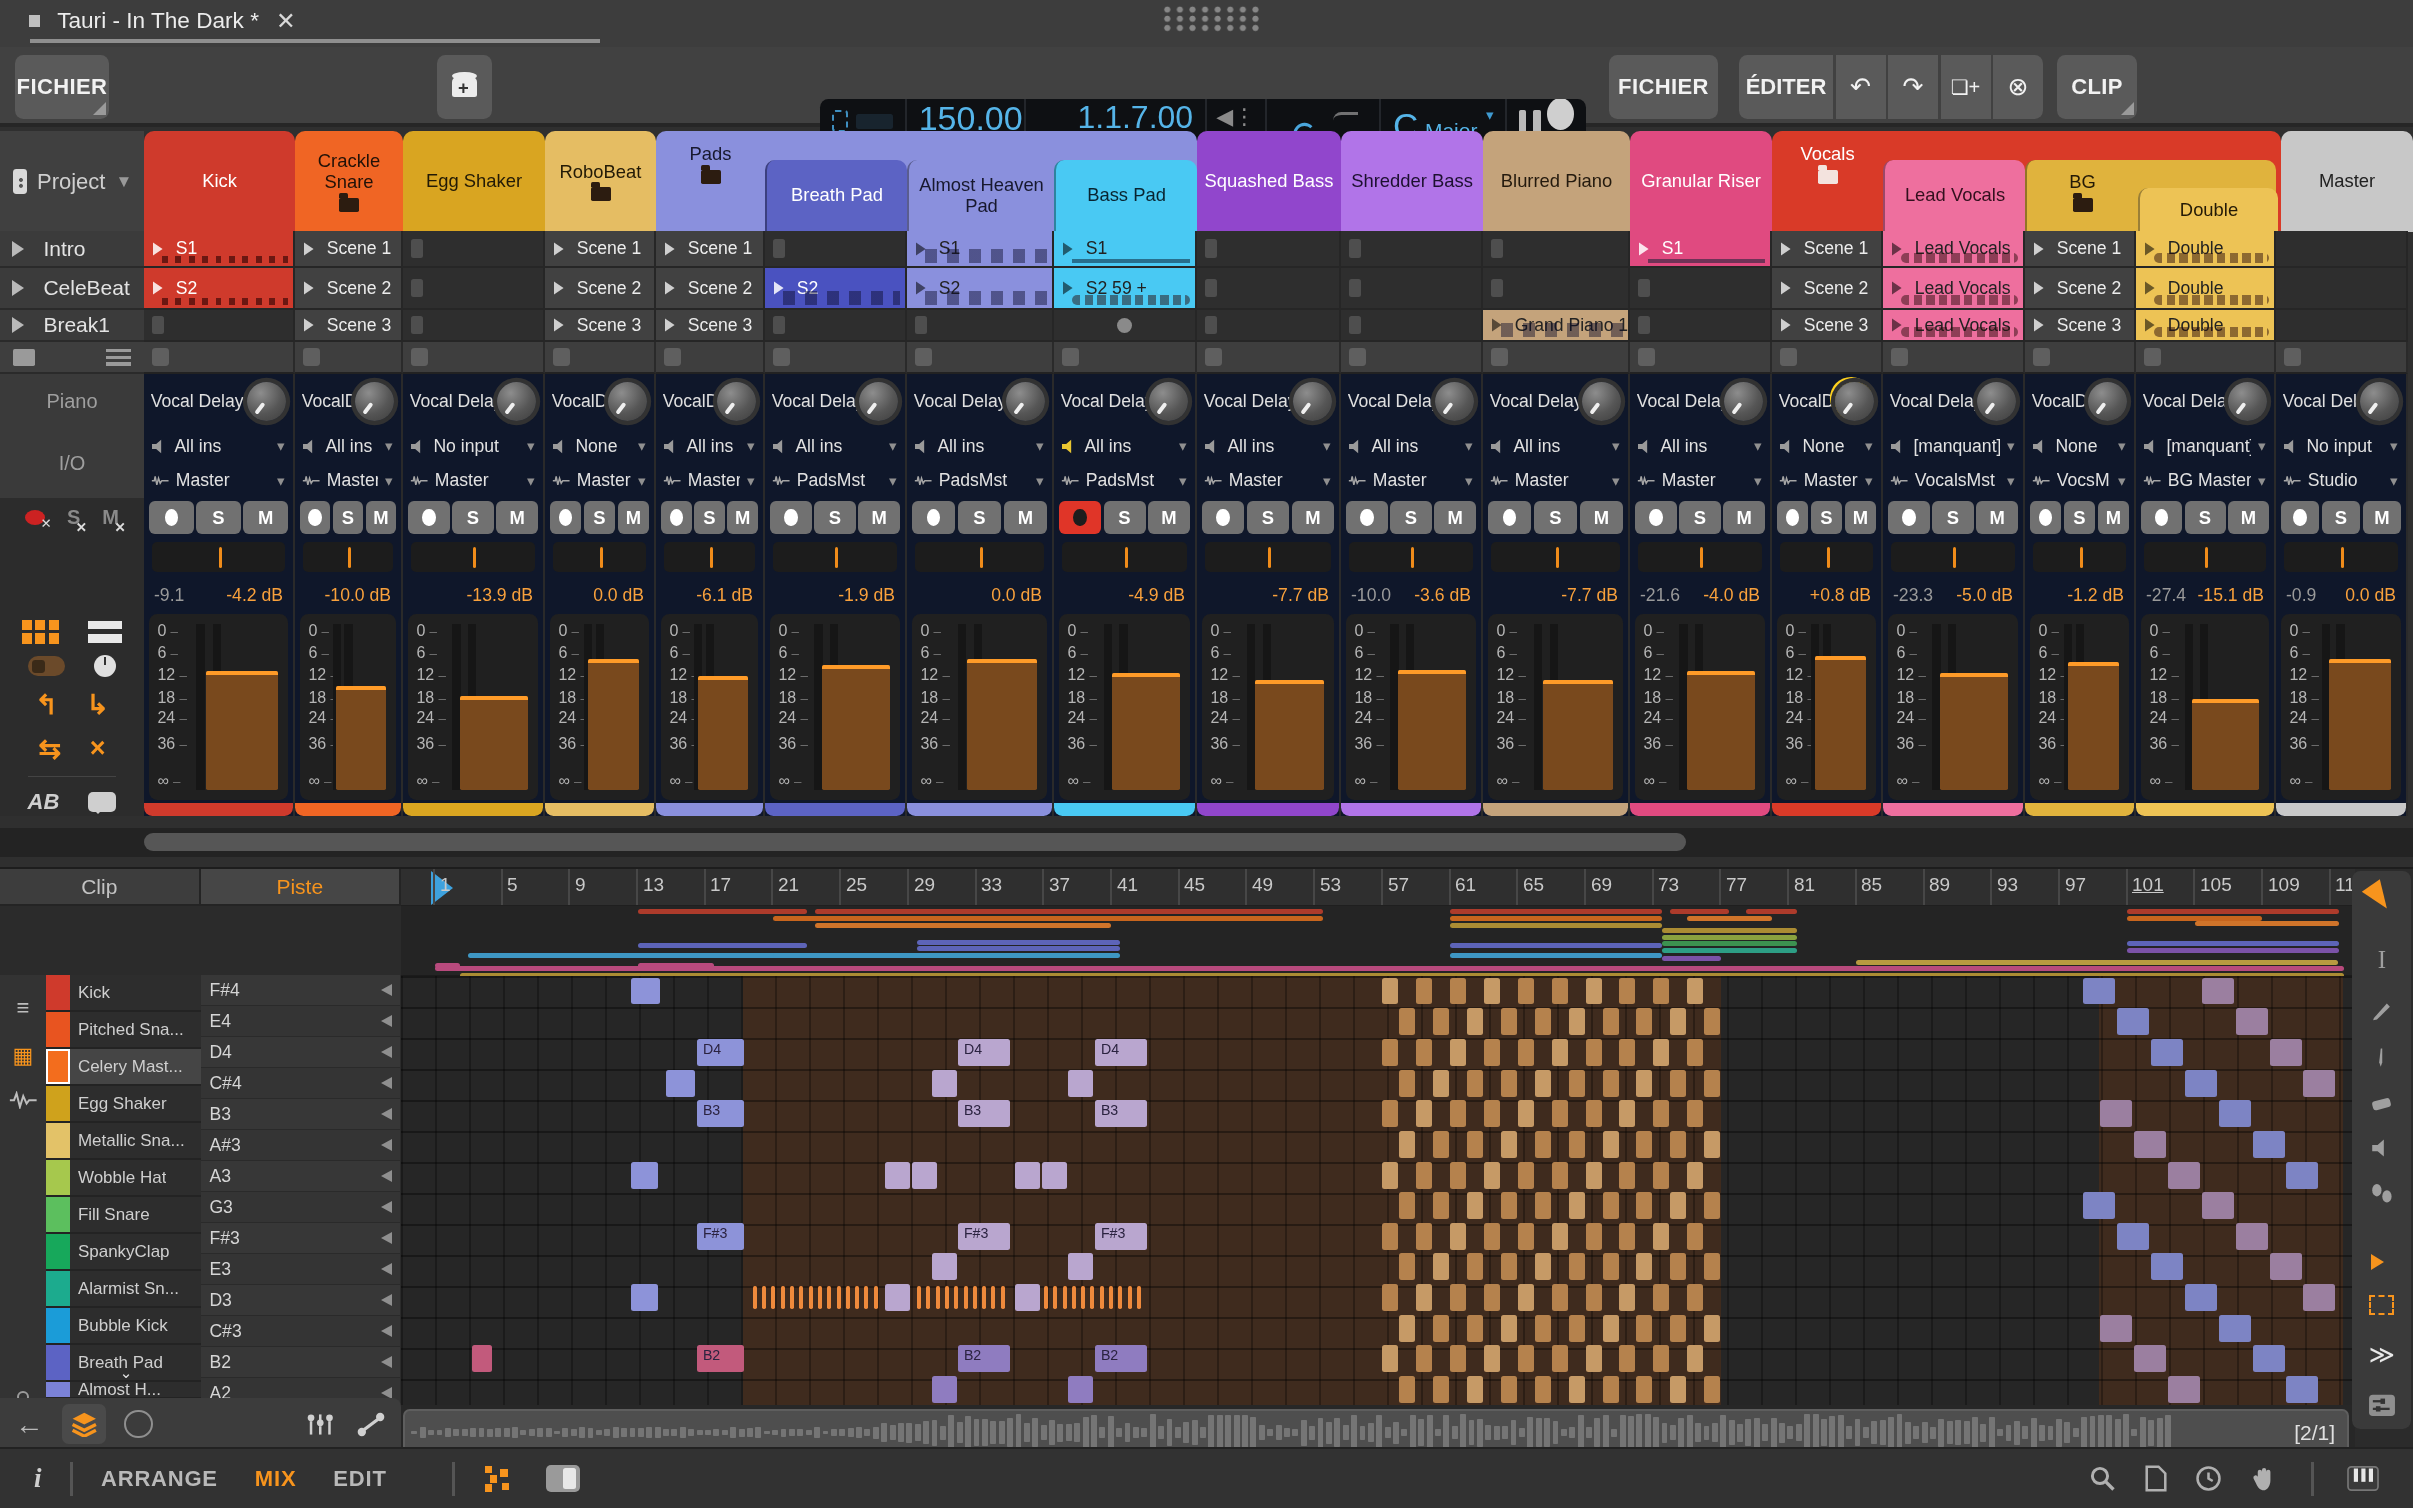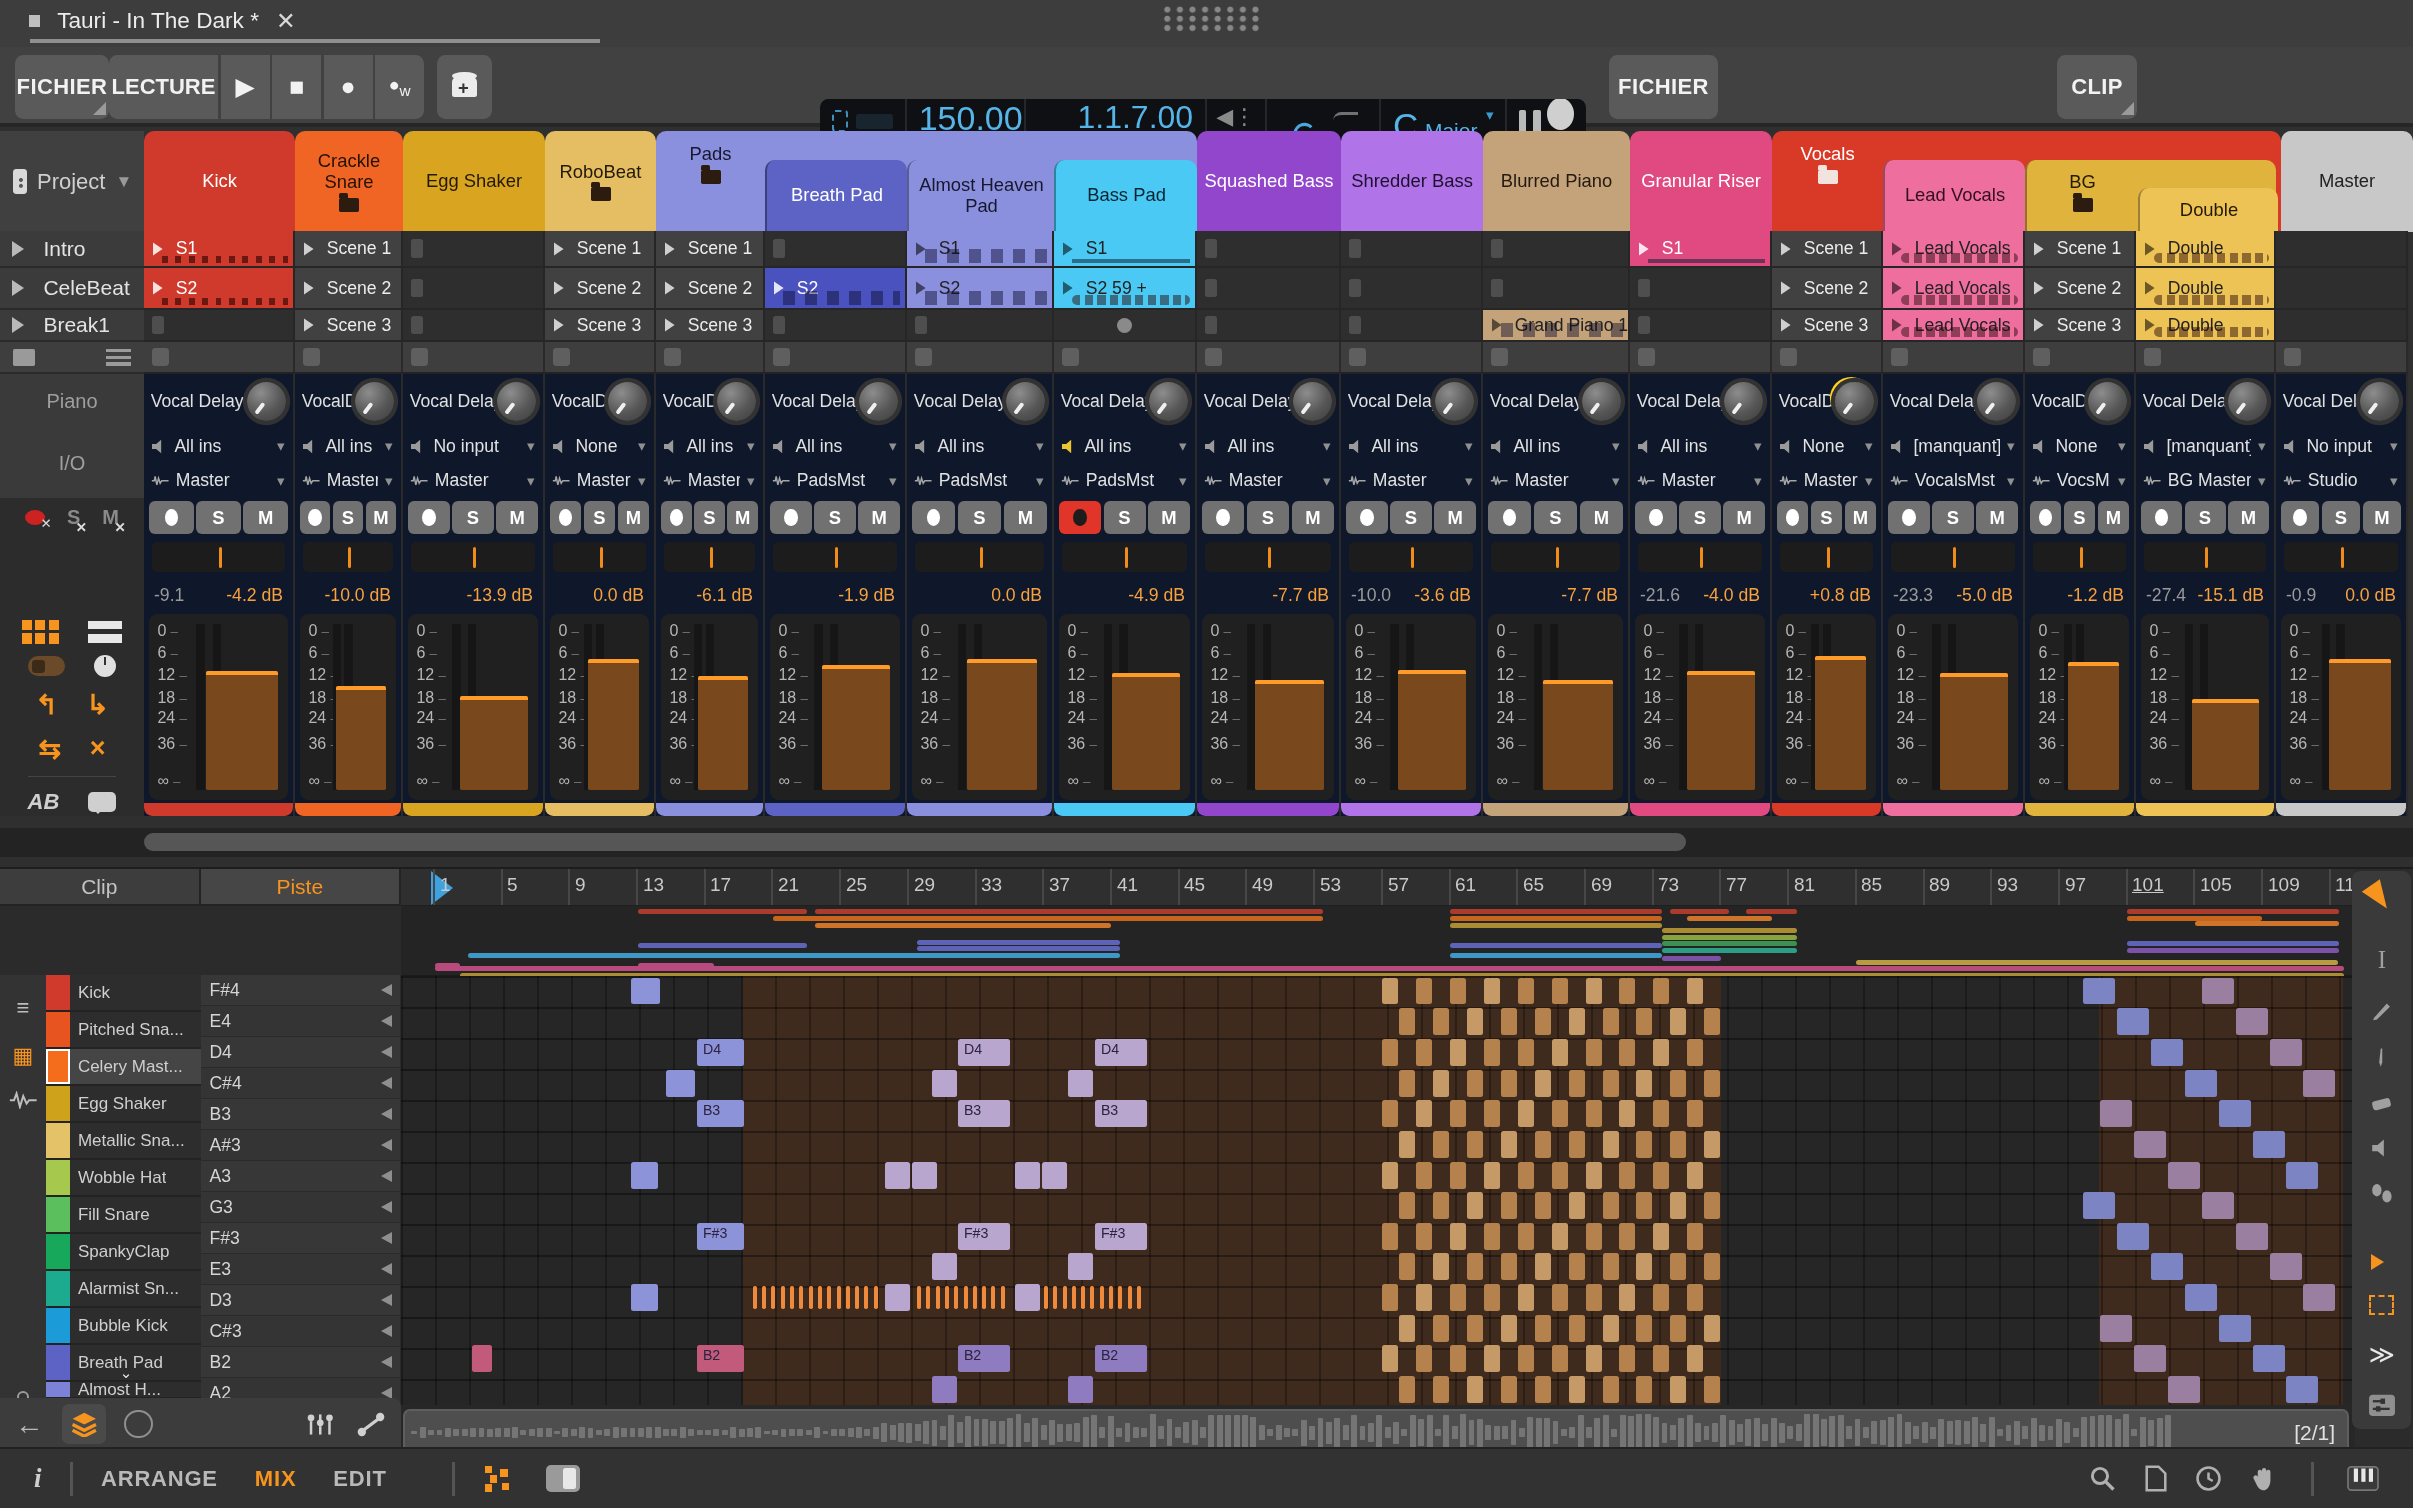--- a/index.html
+++ b/index.html
@@ -214,38 +214,20 @@
   </div>
   <div class="tab-underline"></div>
   <div class="logo-dots"></div>
 </div>
 
 <div class="menubar">
   <div class="btn" style="left:15px;width:94px">
       <span>FICHIER</span>
       <i class="fold"></i>
     </div>
-  <div class="btn-group" style="left:109px">
-    <div class="gbtn" style="width:109px">
-        <span>LECTURE</span>
-        <i class="fold"></i>
-      </div>
-    <div class="gbtn" style="width:49px">
-        <span class="glyph">▶</span>
-      </div>
-    <div class="gbtn" style="width:49px">
-        <span class="glyph">■</span>
-      </div>
-    <div class="gbtn" style="width:49px">
-        <span class="glyph">●</span>
-      </div>
-    <div class="gbtn" style="width:49px">
-        <span class="glyph" style="font-size:18.4px">●<sub>w</sub></span>
-      </div>
-  </div>
   <div class="btn" style="left:437px;width:55px">
       <span class="db-save"></span>
     </div>
 
   <div class="transport">
     <div class="tseg" style="width:87px;gap:8.4px">
       <div style="display:flex;gap:8.4px;align-items:center">
           <span class="cpu-ico"></span>
           <span class="mini-bar"></span>
         </div>
@@ -294,20 +276,38 @@
             <span class="kn"></span>
             <span class="fo"></span>
           </span>
         </div>
     </div>
   </div>
 
   <div class="btn" style="left:1609px;width:109px">
       <span>FICHIER</span>
     </div>
+  <div class="btn-group" style="left:1739px">
+    <div class="gbtn" style="width:94px">
+        <span>ÉDITER</span>
+        <i class="fold"></i>
+      </div>
+    <div class="gbtn" style="width:50px">
+        <span class="glyph">↶</span>
+      </div>
+    <div class="gbtn" style="width:50px">
+        <span class="glyph">↷</span>
+      </div>
+    <div class="gbtn" style="width:50px">
+        <span class="glyph" style="font-size:20px">❏+</span>
+      </div>
+    <div class="gbtn" style="width:50px">
+        <span class="glyph">⊗</span>
+      </div>
+  </div>
   <div class="btn" style="left:2057px;width:80px">
       <span>CLIP</span>
       <i class="fold"></i>
     </div>
 </div>
 
 <div class="mix-side">
   <div class="side-proj">
     <span class="proj-ico"></span>
     <span>Project</span>

